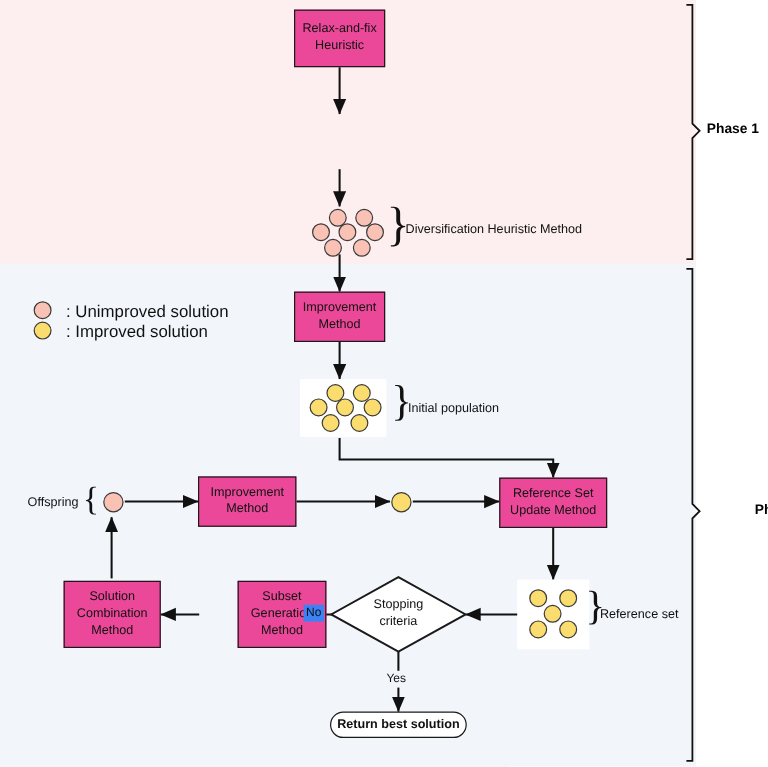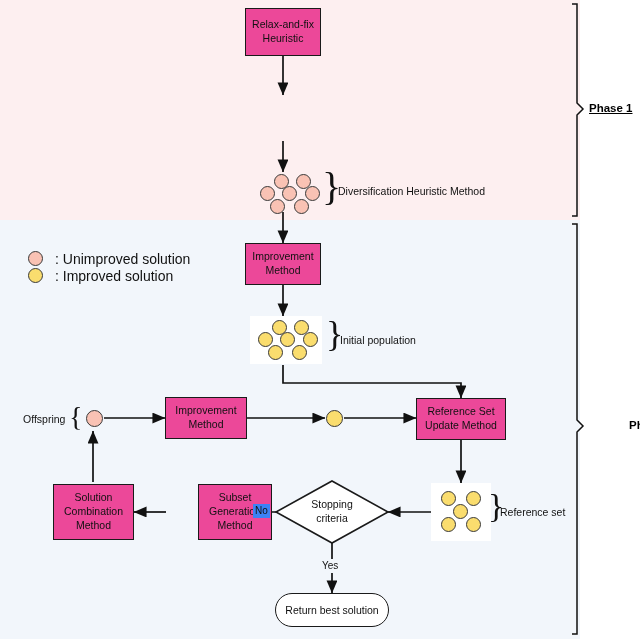--- a/index.html
+++ b/index.html
@@ -202,21 +202,21 @@
 Update Method</div>
 
   <div class="nodebox" style="left:166px;top:484px;width:74px;height:56px;margin-left:32px;">Subset
 Generation
 Method</div>
 
   <div class="nodebox" style="left:53px;top:484px;width:81px;height:56px;">Solution
 Combination
 Method</div>
 
-  <div class="pillbox" style="left:275px;top:593px;width:114px;height:34px;">Return best solution</div>
+  <div class="pillbox" style="left:275px;top:593px;width:114px;height:22px;font-weight:bold;">Return best solution</div>
 
   <div class="diamond-wrap" style="left:276px;top:481px;width:112px;height:62px;">
     <span class="diamond-label">Stopping
 criteria</span>
   </div>
 
   <div class="cluster nobg" style="left:254px;top:172px;width:70px;height:44px;">
     <div class="dot" style="left:20px;top:2px;width:15px;height:15px;background:#f9c2b4;"></div>
     <div class="dot" style="left:42px;top:2px;width:15px;height:15px;background:#f9c2b4;"></div>
     <div class="dot" style="left:6px;top:14px;width:15px;height:15px;background:#f9c2b4;"></div>
@@ -261,21 +261,21 @@
 
   <div class="lbl small" style="left:253px;top:504px;background:#3b82f6;padding:0 2px;">No</div>
   <div class="lbl small" style="left:320px;top:559px;background:#f2f6fb;padding:0 2px;">Yes</div>
 
   <svg class="layer" viewBox="0 0 640 639">
     <g stroke="#111111" stroke-width="1.5" fill="none">
       <path d="M572,4 L577,4 L577,103 L583,109 L577,115 L577,216 L572,216"></path>
       <path d="M572,224 L577,224 L577,420 L583,426 L577,432 L577,634 L572,634"></path>
     </g>
   </svg>
-  <div class="phase-lbl" style="left:589px;top:102px;text-decoration:underline;">Phase 1</div>
+  <div class="phase-lbl" style="left:589px;top:102px;">Phase 1</div>
   <div class="phase-lbl" style="left:589px;top:419px;padding-left:40px;">Phase 2</div>
 
   <div class="legend">
     <div class="legend-row">
       <span class="legend-dot" style="background:#f9c2b4;"></span>
       <span class="legend-text">: Unimproved solution</span>
     </div>
     <div class="legend-row">
       <span class="legend-dot" style="background:#fadd6e;"></span>
       <span class="legend-text">: Improved solution</span>

